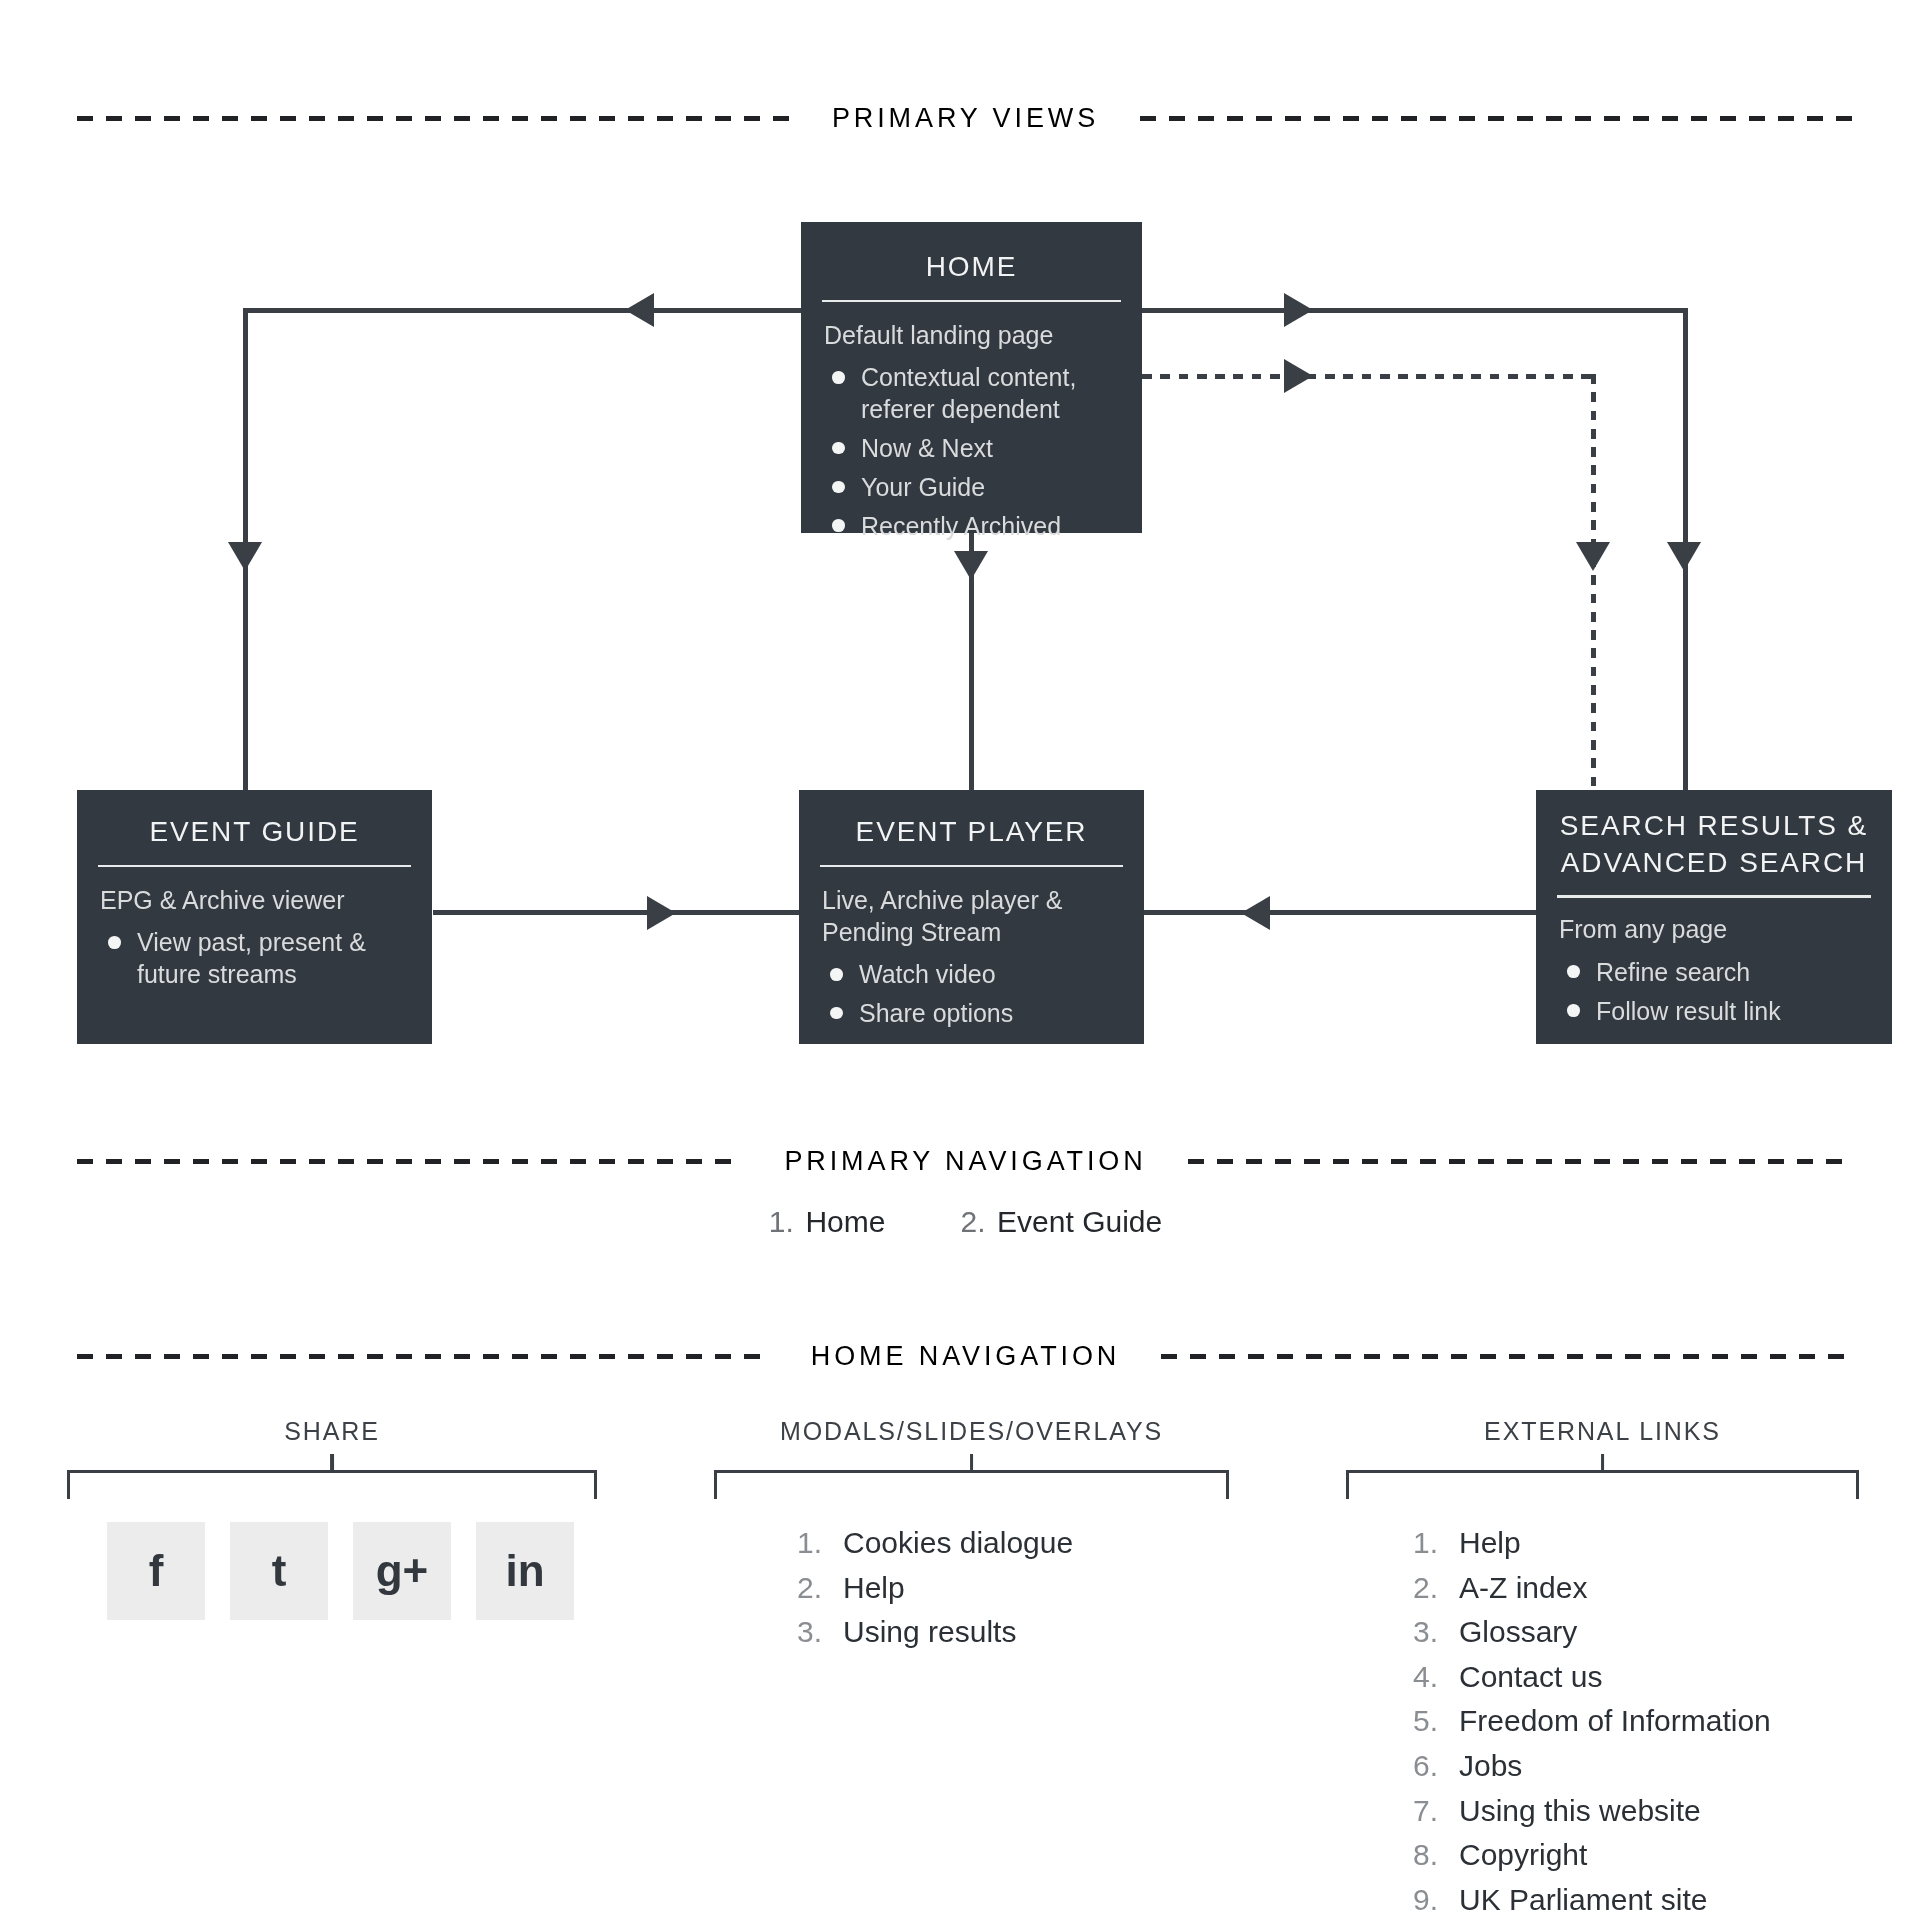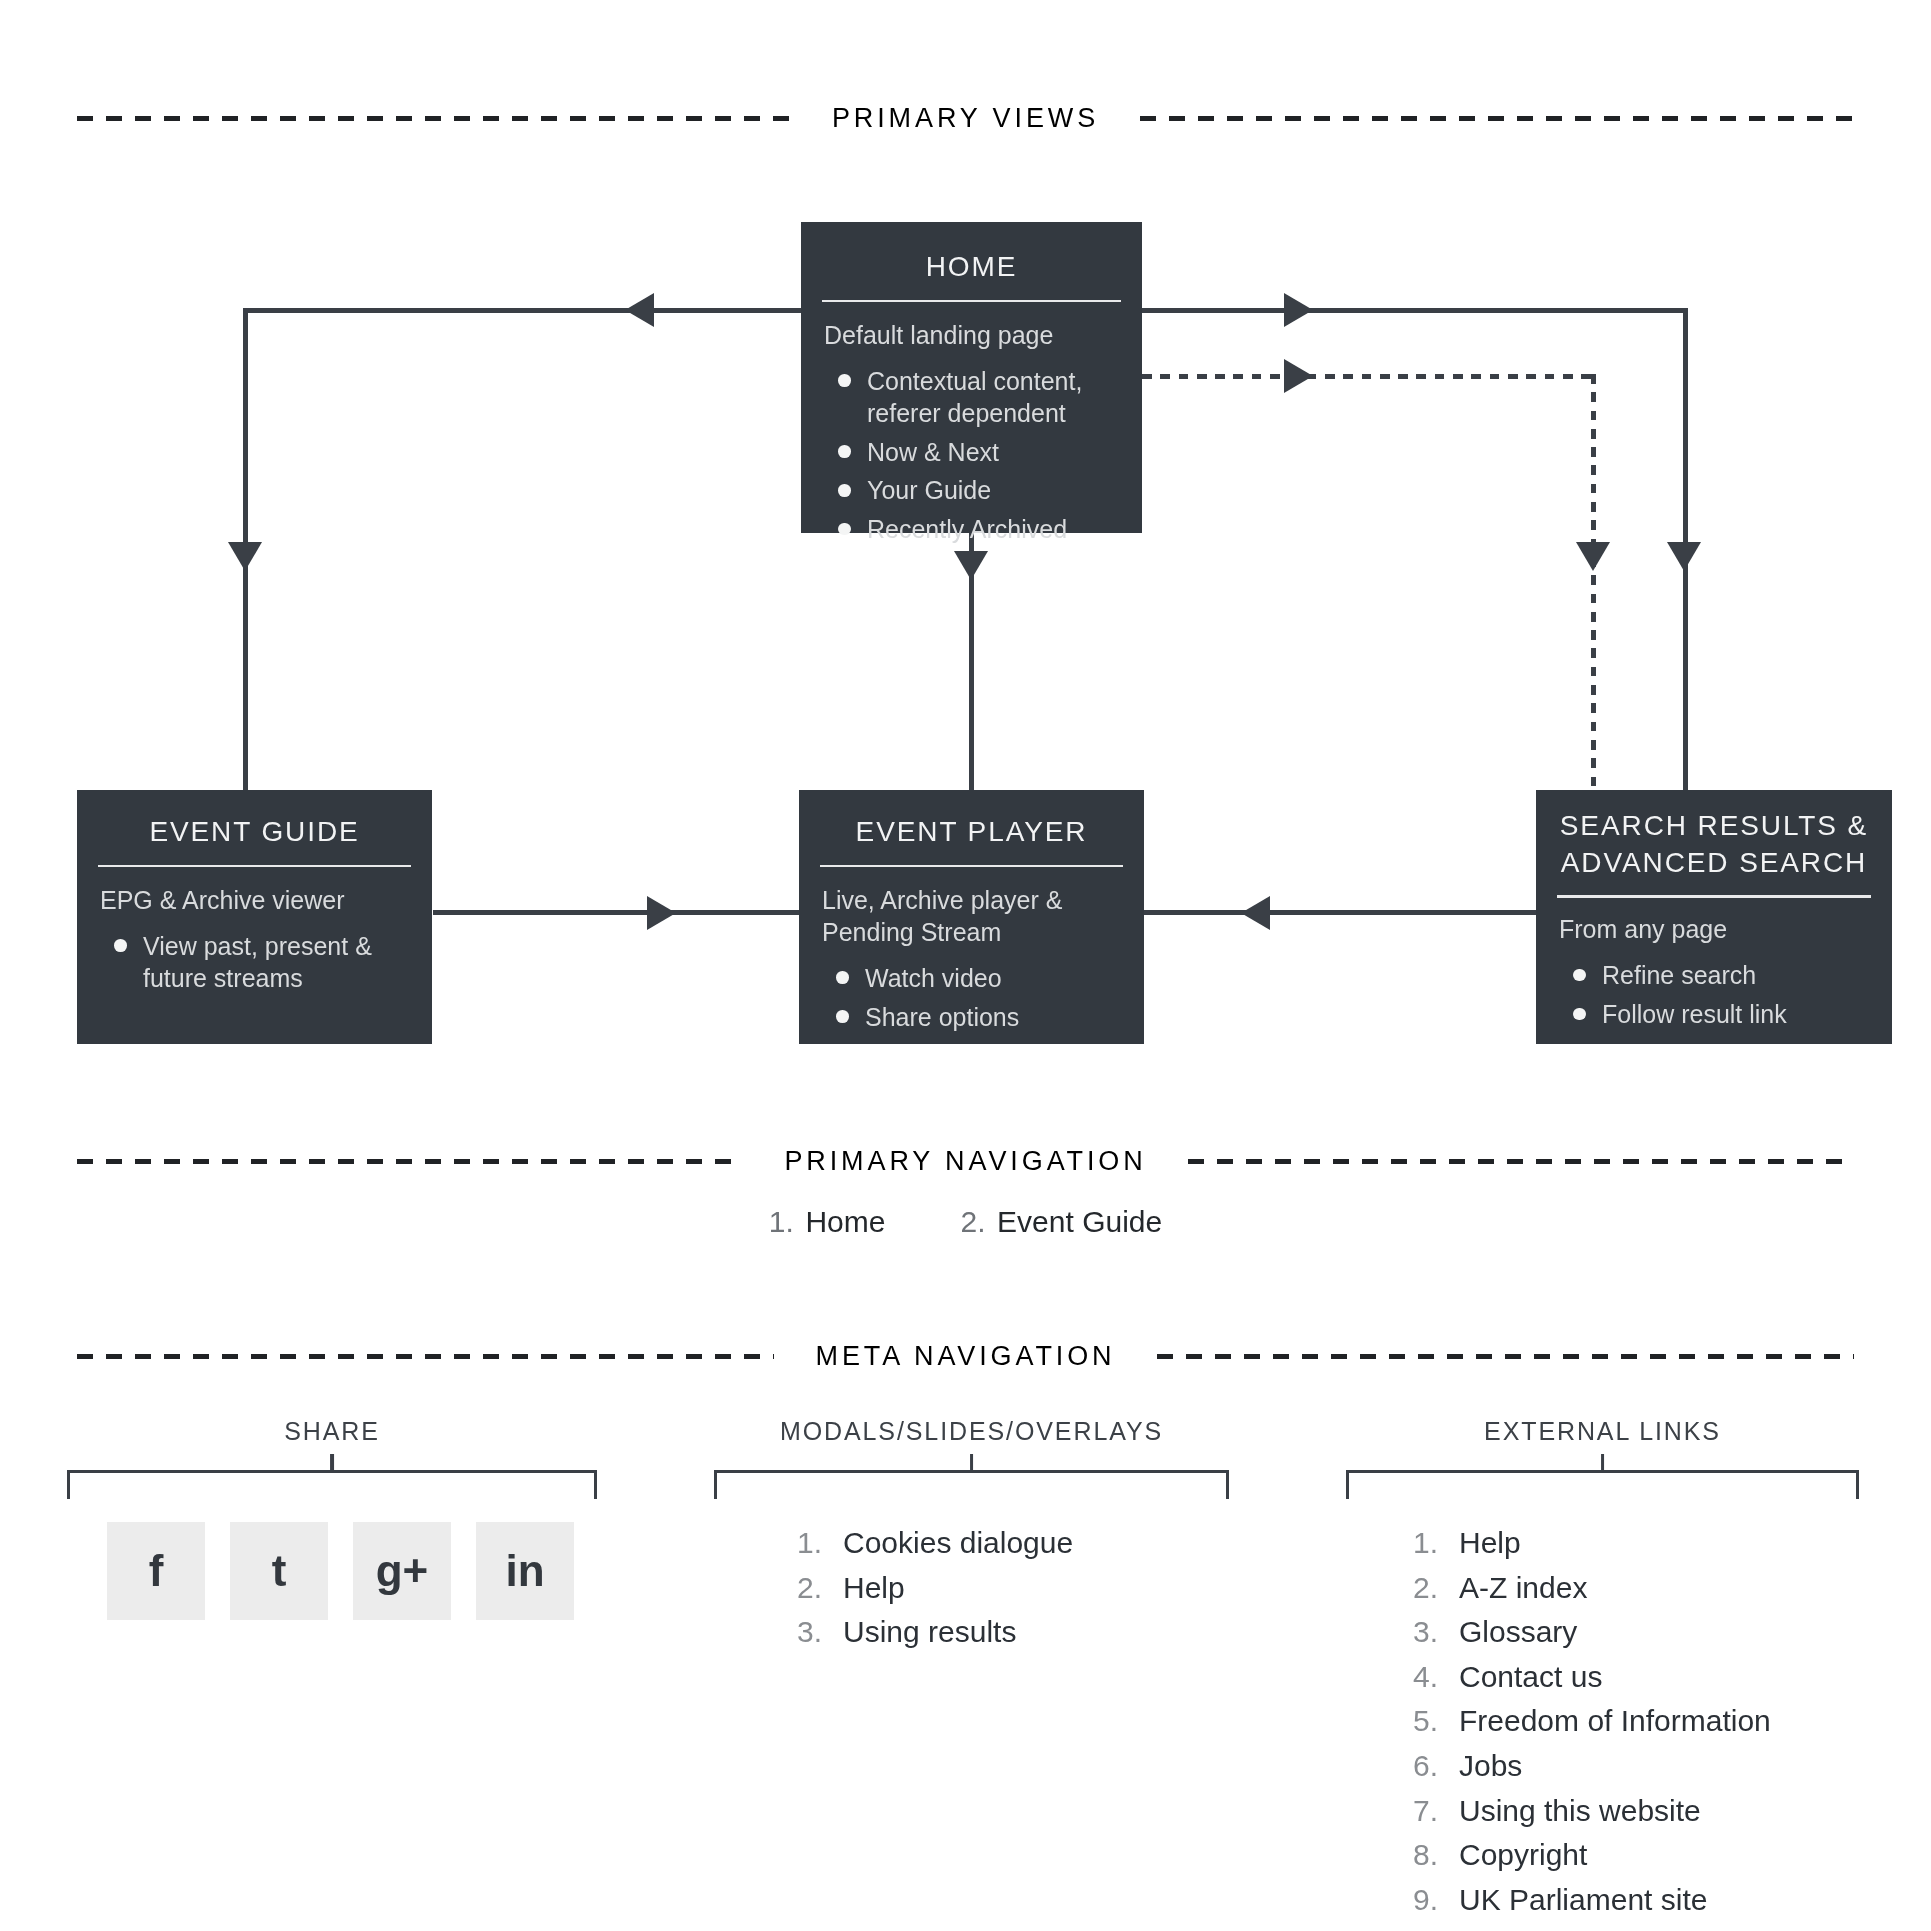--- a/index.html
+++ b/index.html
@@ -11,21 +11,21 @@
   .sep{position:absolute;left:77px;right:77px;display:flex;align-items:center;gap:41px;}
   .sep .dashseg{flex:1;height:5.8px;
     background:repeating-linear-gradient(90deg,#202225 0 16.4px,transparent 16.4px 29px);}
   .sep-label{white-space:nowrap;font-size:27px;letter-spacing:3.9px;color:#000000;line-height:33px;}
   
   .box{position:absolute;background:#333940;color:#d9dbdd;box-sizing:border-box;}
   .box-title{text-align:center;color:#f2f3f4;font-size:28px;letter-spacing:1.9px;line-height:37px;padding:23px 13.5px 0;}
   .box-divider{height:2.9px;background:#e9eaeb;margin:14.5px 21px 14.5px;}
   .box-content{padding:1.9px 23px 0;font-size:25px;line-height:32px;color:#d9dbdd;}
   .box-lead{margin-bottom:10.6px;}
-  .box-bullets{list-style:none;margin:14px;padding:0;}
+  .box-bullets{list-style:none;margin:8px;padding:0;}
   .box-bullets li{position:relative;padding-left:29px;margin-bottom:6.8px;}
   .bdot{position:absolute;left:0;top:9.7px;width:12.6px;height:12.6px;border-radius:50%;background:#f4f5f5;}
   .box-home{left:801px;top:222px;width:341px;height:311px;}
   .box-home .box-title{padding-top:26px;}
   .box-event-guide{left:77px;top:790px;width:355px;height:254px;}
   .box-event-player{left:799px;top:790px;width:345px;height:254px;}
   .box-search{left:1536px;top:790px;width:356px;height:254px;}
   .box-search .box-title{padding-top:17.4px;}
   .box-search .box-divider{margin-top:13.5px;margin-bottom:13.5px;}
   
@@ -159,21 +159,21 @@
         <span>Home</span>
       </li>
       <li>
         <span class="num">2.</span>
         <span>Event Guide</span>
       </li>
     </ul>
 
   <div class="sep" style="top:1340px;">
     <div class="dashseg"></div>
-    <div class="sep-label">META NAVIGATION</div>
+    <div class="sep-label">HOME NAVIGATION</div>
     <div class="dashseg"></div>
   </div>
 
   <div class="meta-heading" style="left:67px;width:530px;">SHARE</div>
   <div class="bracket" style="left:67px;width:530px;"></div>
   <div class="share-icons">
 
   <div class="tile">
         <span>f</span>
       </div>

